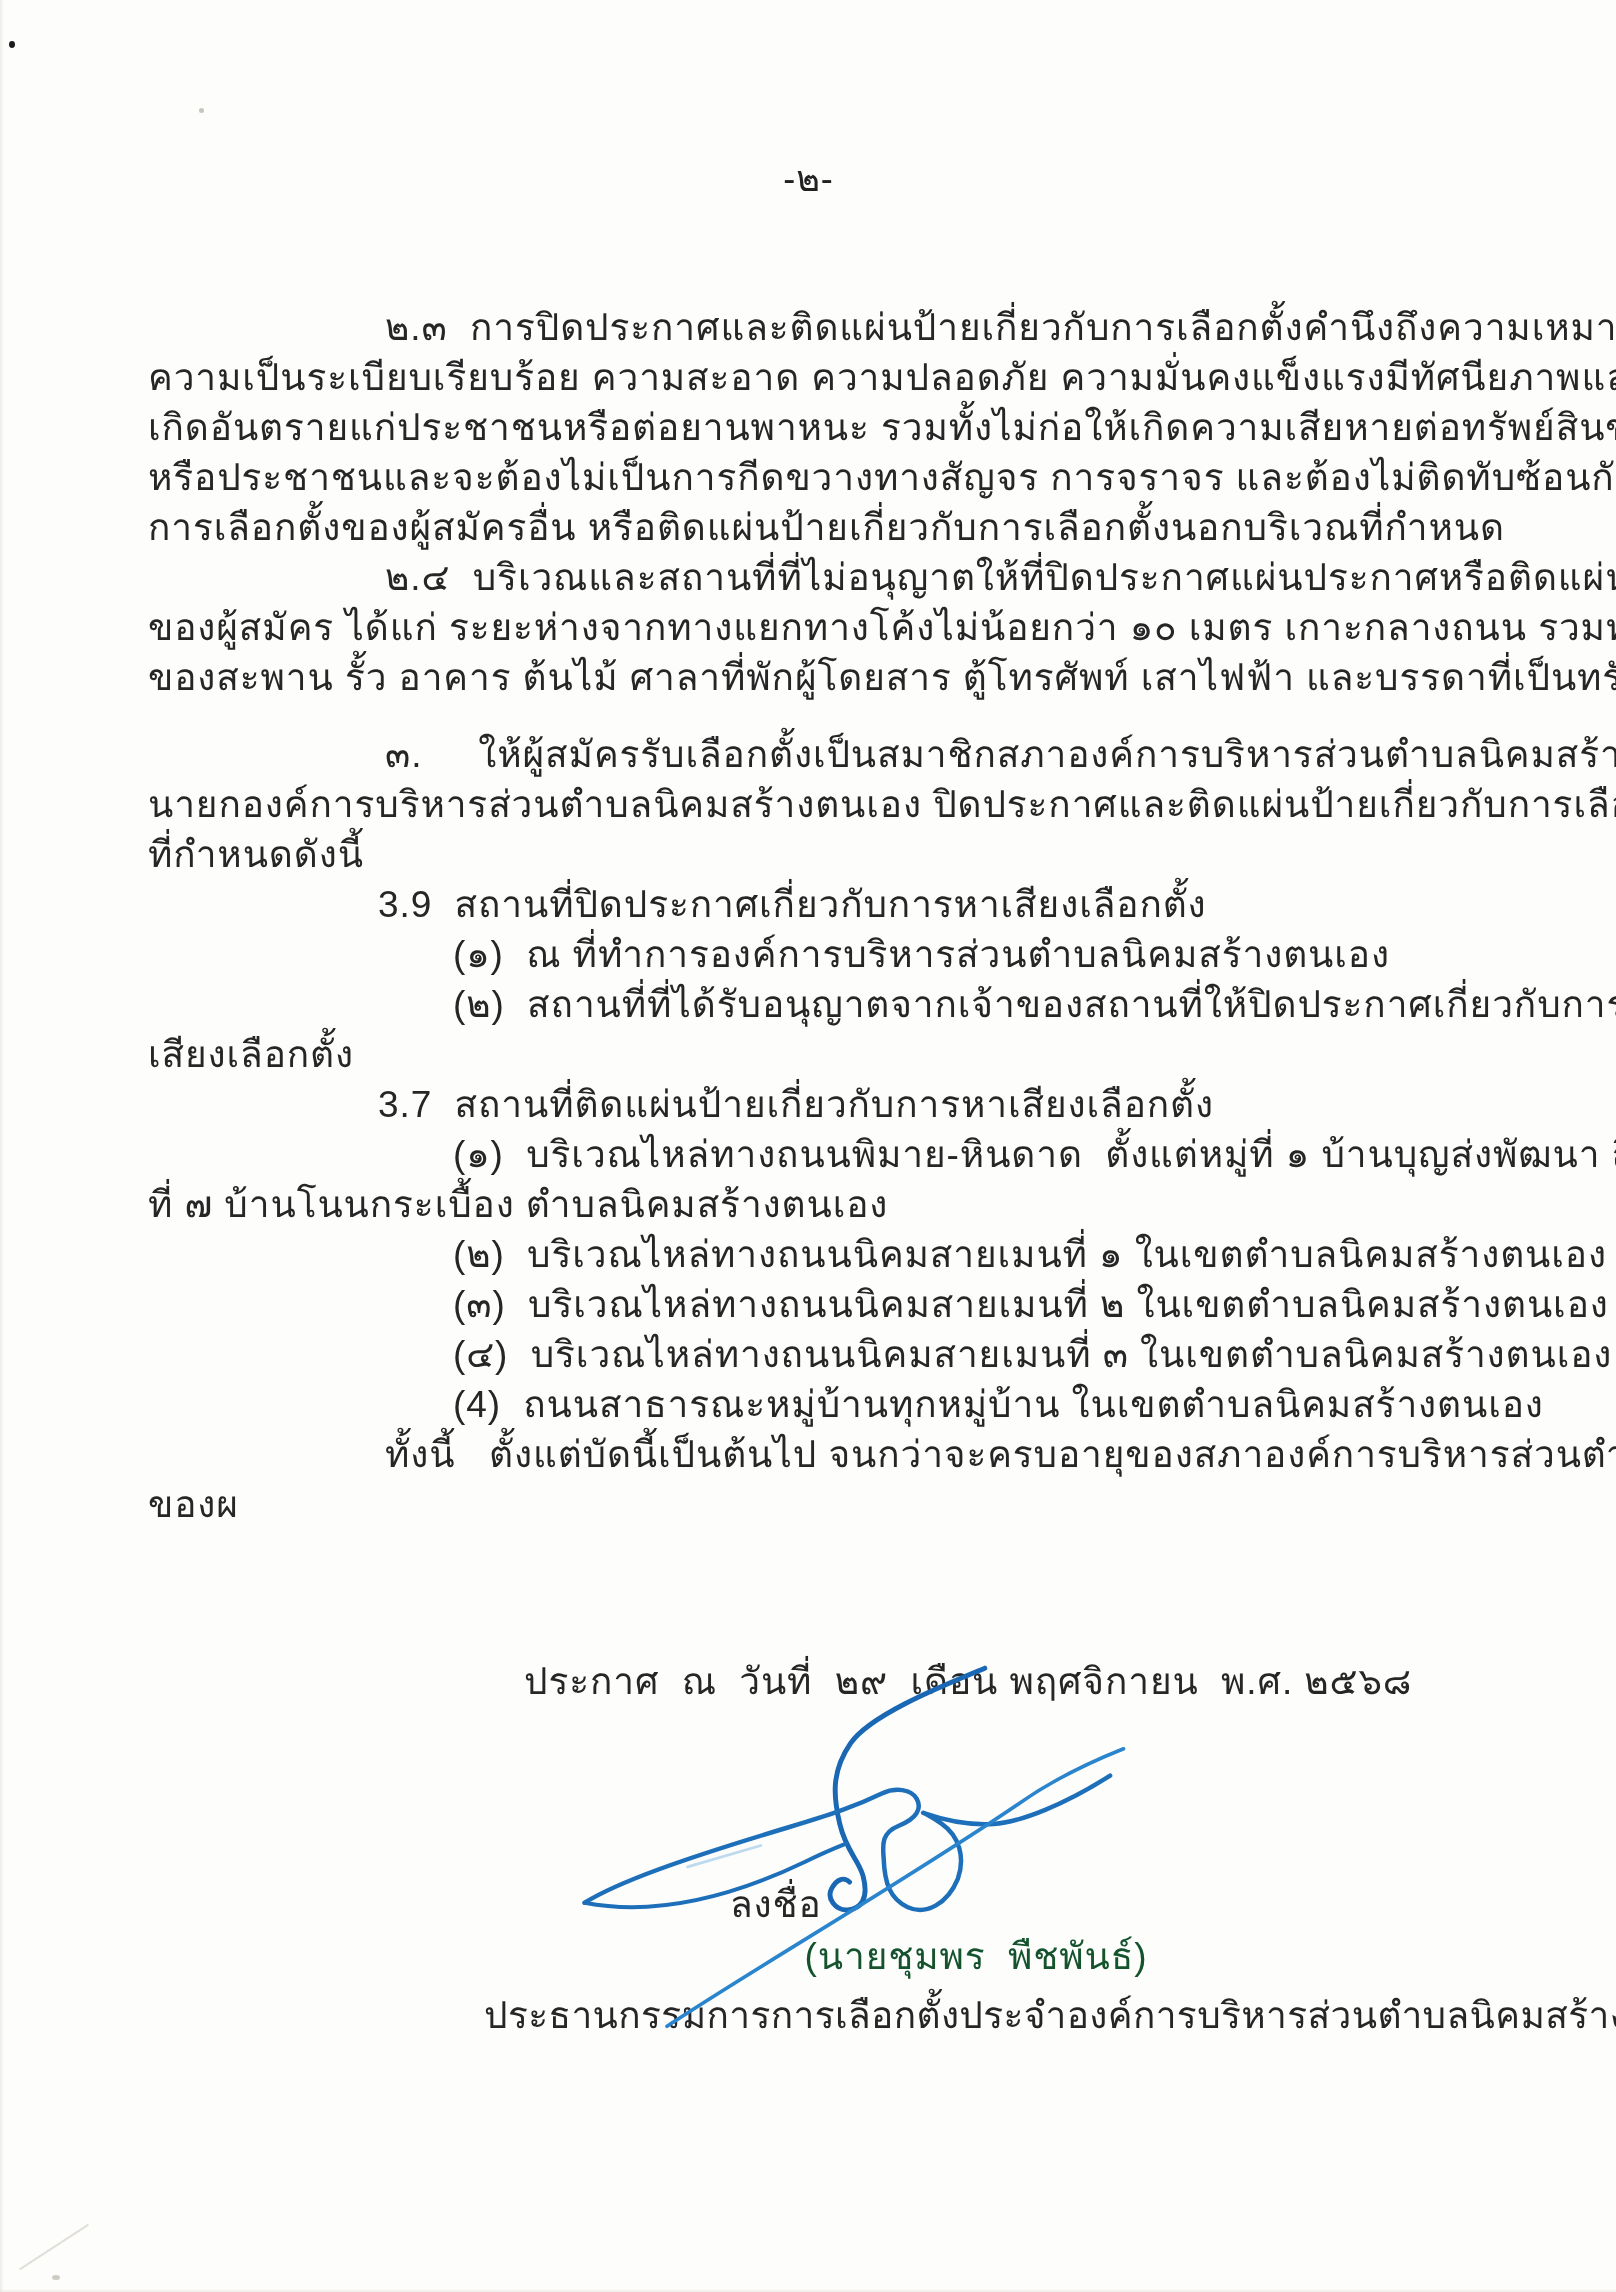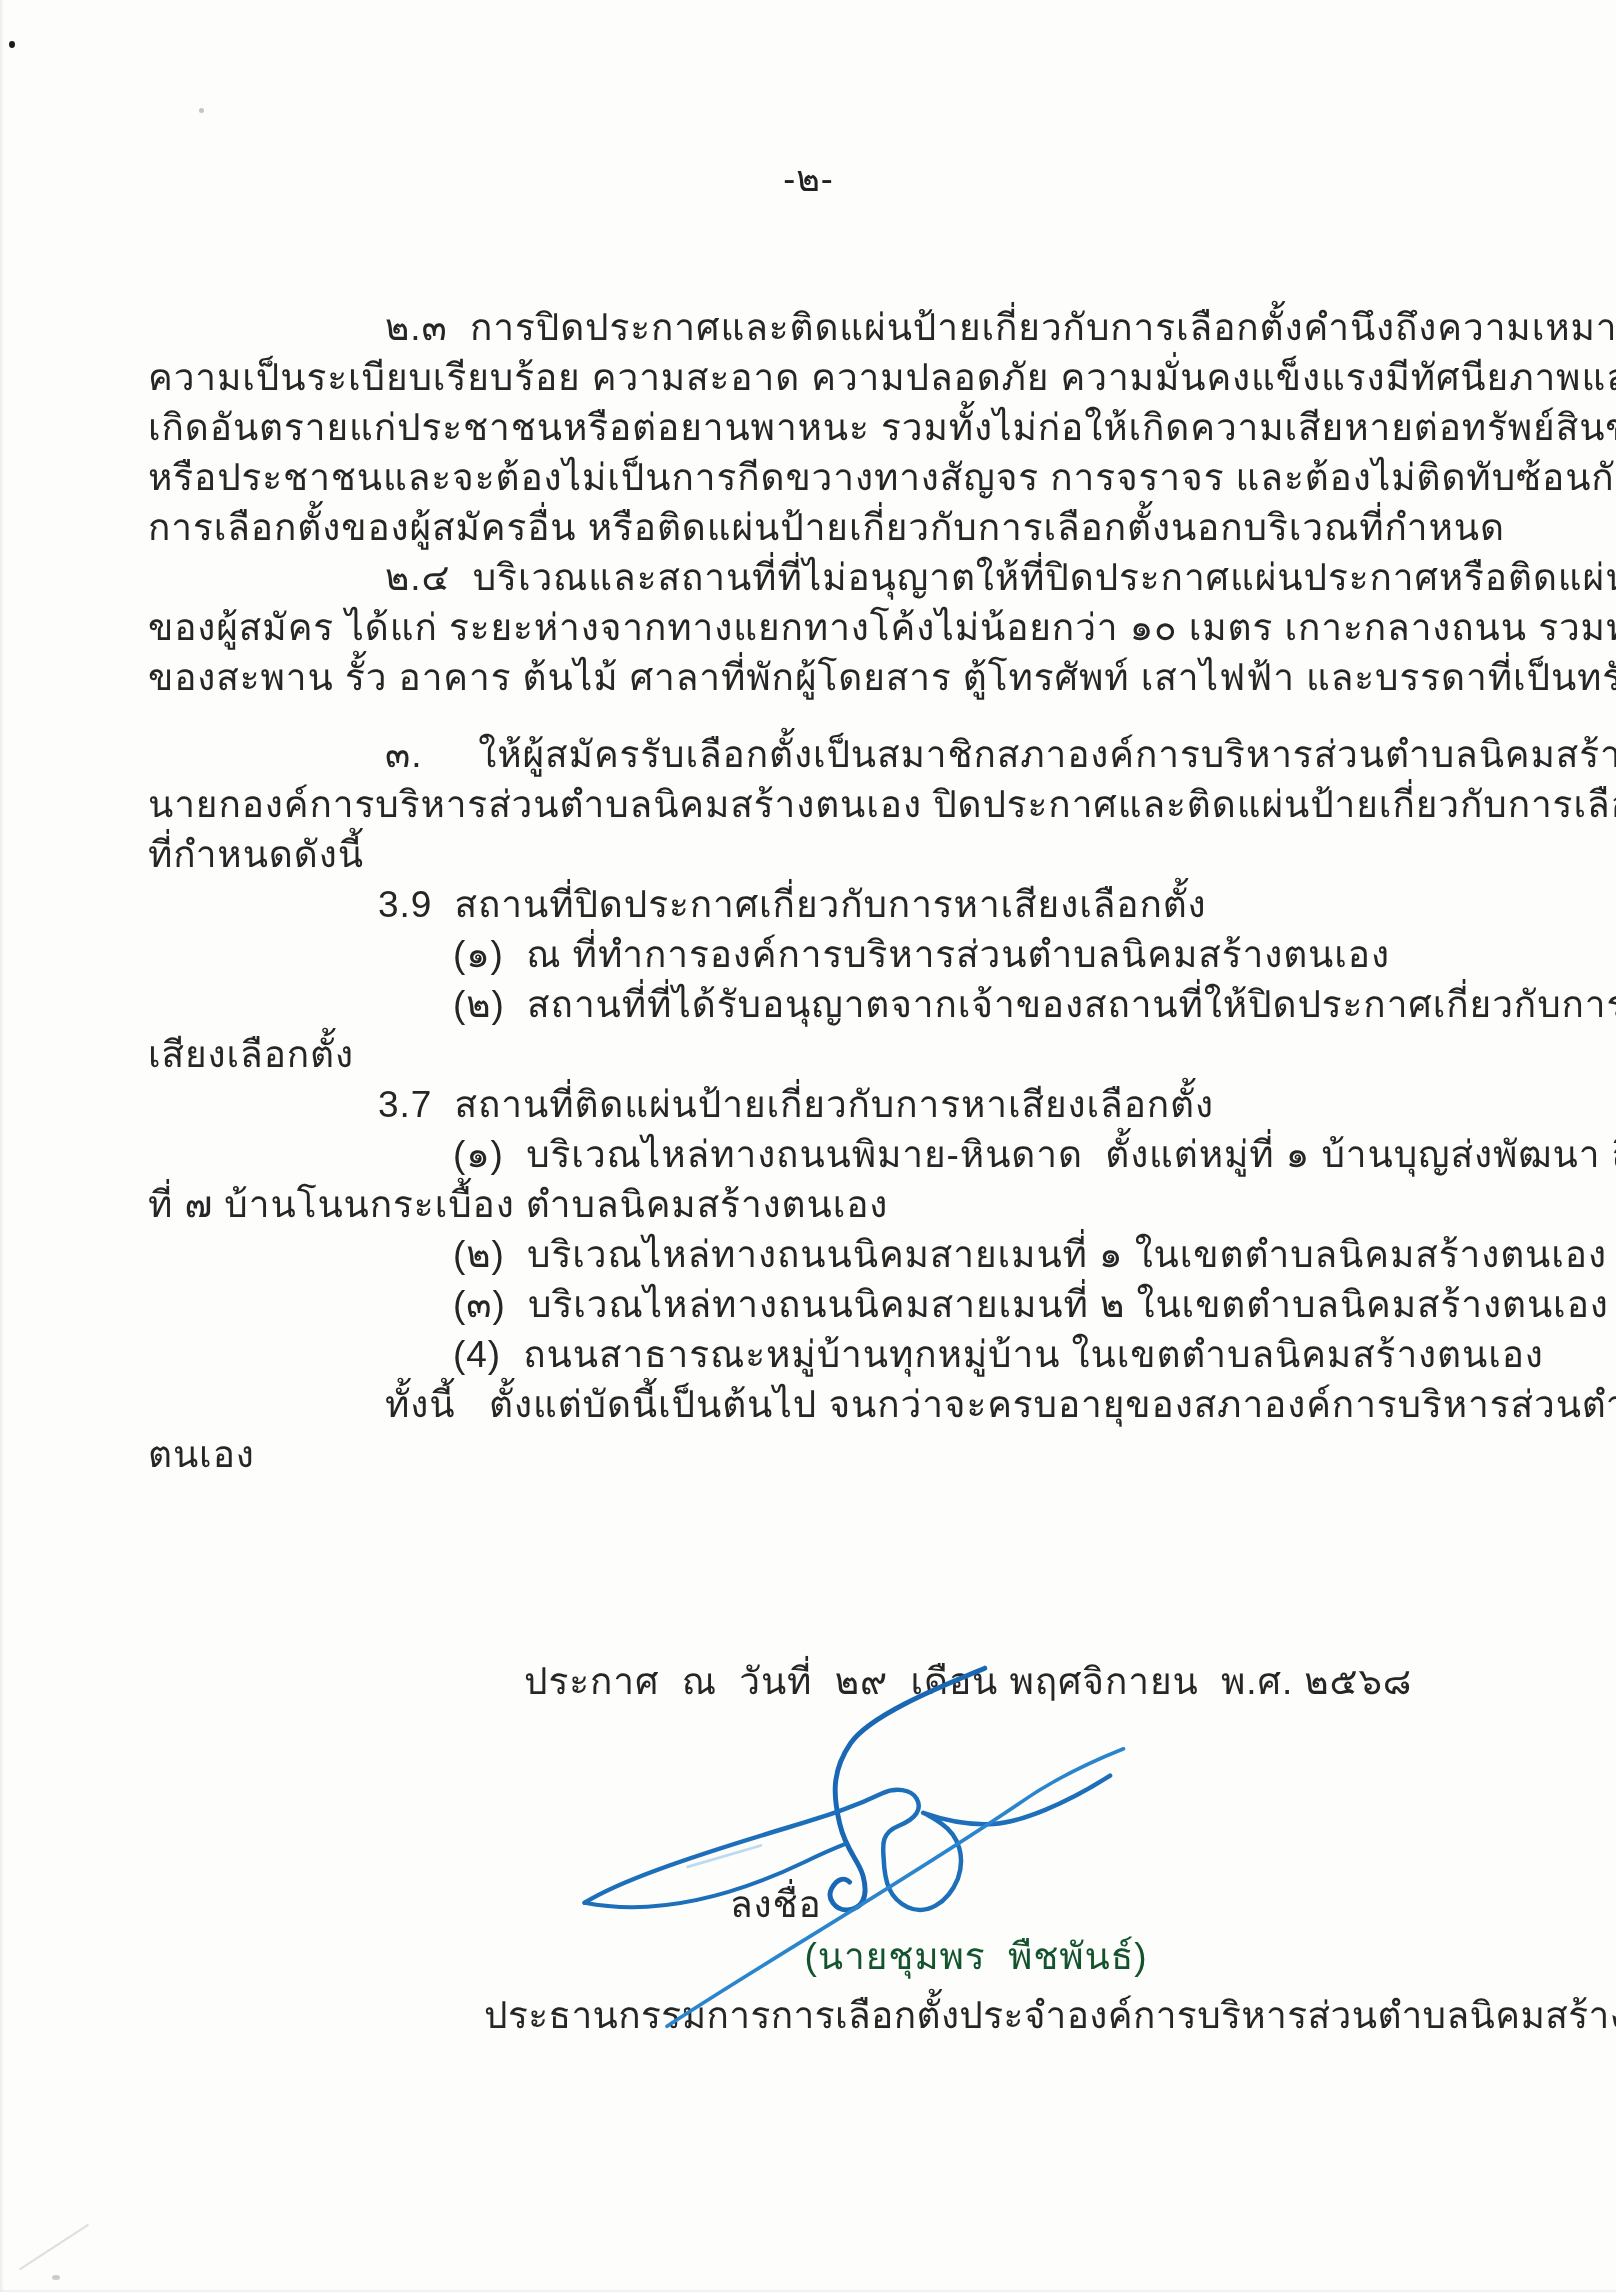--- a/index.html
+++ b/index.html
@@ -82,23 +82,24 @@
   <div class="ln">ที่กำหนดดังนี้</div>
   <div class="ln ind2">3.9  สถานที่ปิดประกาศเกี่ยวกับการหาเสียงเลือกตั้ง</div>
   <div class="ln ind3">(๑)  ณ ที่ทำการองค์การบริหารส่วนตำบลนิคมสร้างตนเอง</div>
   <div class="ln ind3">(๒)  สถานที่ที่ได้รับอนุญาตจากเจ้าของสถานที่ให้ปิดประกาศเกี่ยวกับการหา</div>
   <div class="ln">เสียงเลือกตั้ง</div>
   <div class="ln ind2">3.7  สถานที่ติดแผ่นป้ายเกี่ยวกับการหาเสียงเลือกตั้ง</div>
   <div class="ln ind3">(๑)  บริเวณไหล่ทางถนนพิมาย-หินดาด  ตั้งแต่หมู่ที่ ๑ บ้านบุญส่งพัฒนา ถึง หมู่</div>
   <div class="ln">ที่ ๗ บ้านโนนกระเบื้อง ตำบลนิคมสร้างตนเอง</div>
   <div class="ln ind3">(๒)  บริเวณไหล่ทางถนนนิคมสายเมนที่ ๑ ในเขตตำบลนิคมสร้างตนเอง</div>
   <div class="ln ind3">(๓)  บริเวณไหล่ทางถนนนิคมสายเมนที่ ๒ ในเขตตำบลนิคมสร้างตนเอง</div>
+  <div class="ln ind3">(๔)  บริเวณไหล่ทางถนนนิคมสายเมนที่ ๓ ในเขตตำบลนิคมสร้างตนเอง</div>
   <div class="ln ind3">(4)  ถนนสาธารณะหมู่บ้านทุกหมู่บ้าน ในเขตตำบลนิคมสร้างตนเอง</div>
   <div class="ln ind1">ทั้งนี้   ตั้งแต่บัดนี้เป็นต้นไป จนกว่าจะครบอายุของสภาองค์การบริหารส่วนตำบลนิคมสร้าง</div>
-  <div class="ln">ตนเอง</div>
+  <div class="ln">ของผ</div>
 </div>
 
 <div class="date-line">ประกาศ  ณ  วันที่  ๒๙  เดือน พฤศจิกายน  พ.ศ. ๒๕๖๘</div>
 <div class="sign-label">ลงชื่อ</div>
 <div class="signer-name">(นายชุมพร  พืชพันธ์)</div>
 <div class="signer-title">ประธานกรรมการการเลือกตั้งประจำองค์การบริหารส่วนตำบลนิคมสร้างตนเอง</div>
 
 <svg class="signature-svg" viewBox="0 0 700 420" fill="none" xmlns="http://www.w3.org/2000/svg">
 
   <path d="M 500 8 C 452 28 372 60 350 92 C 328 124 331 152 338 182

